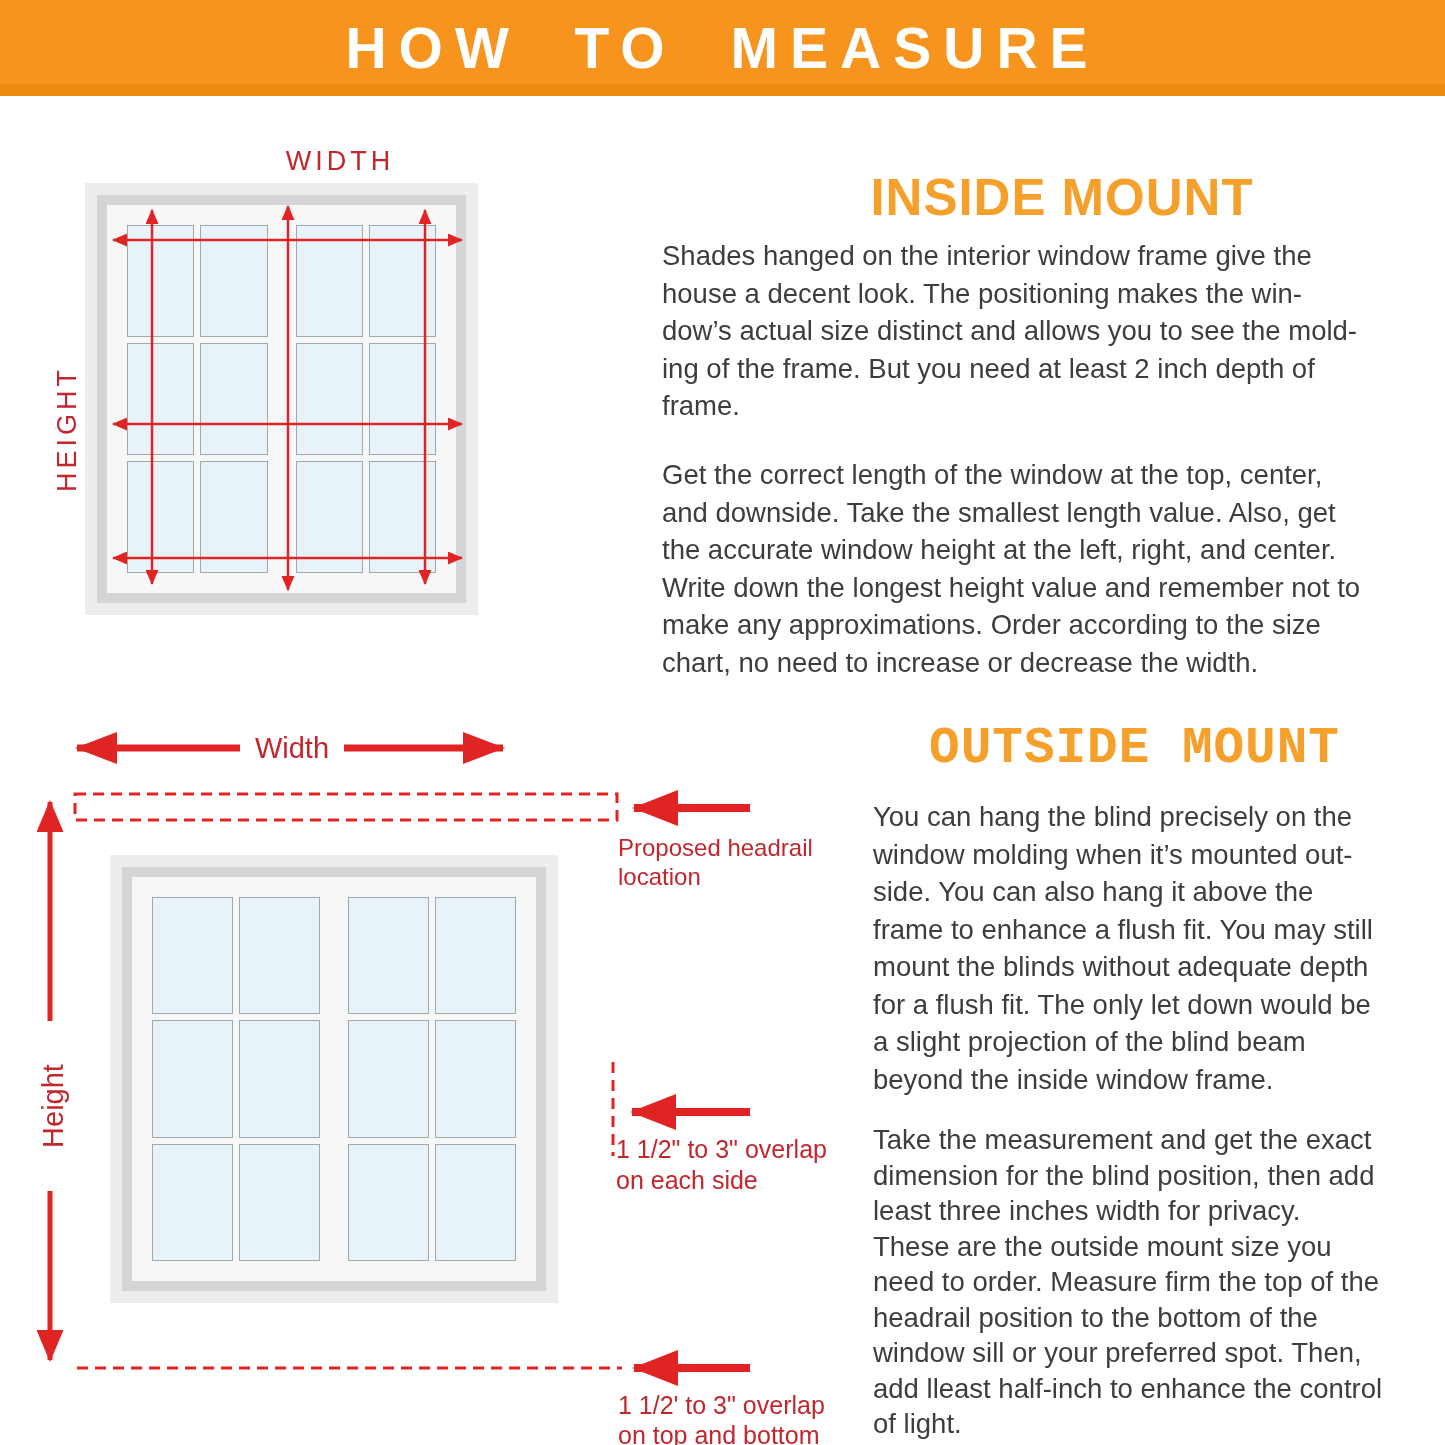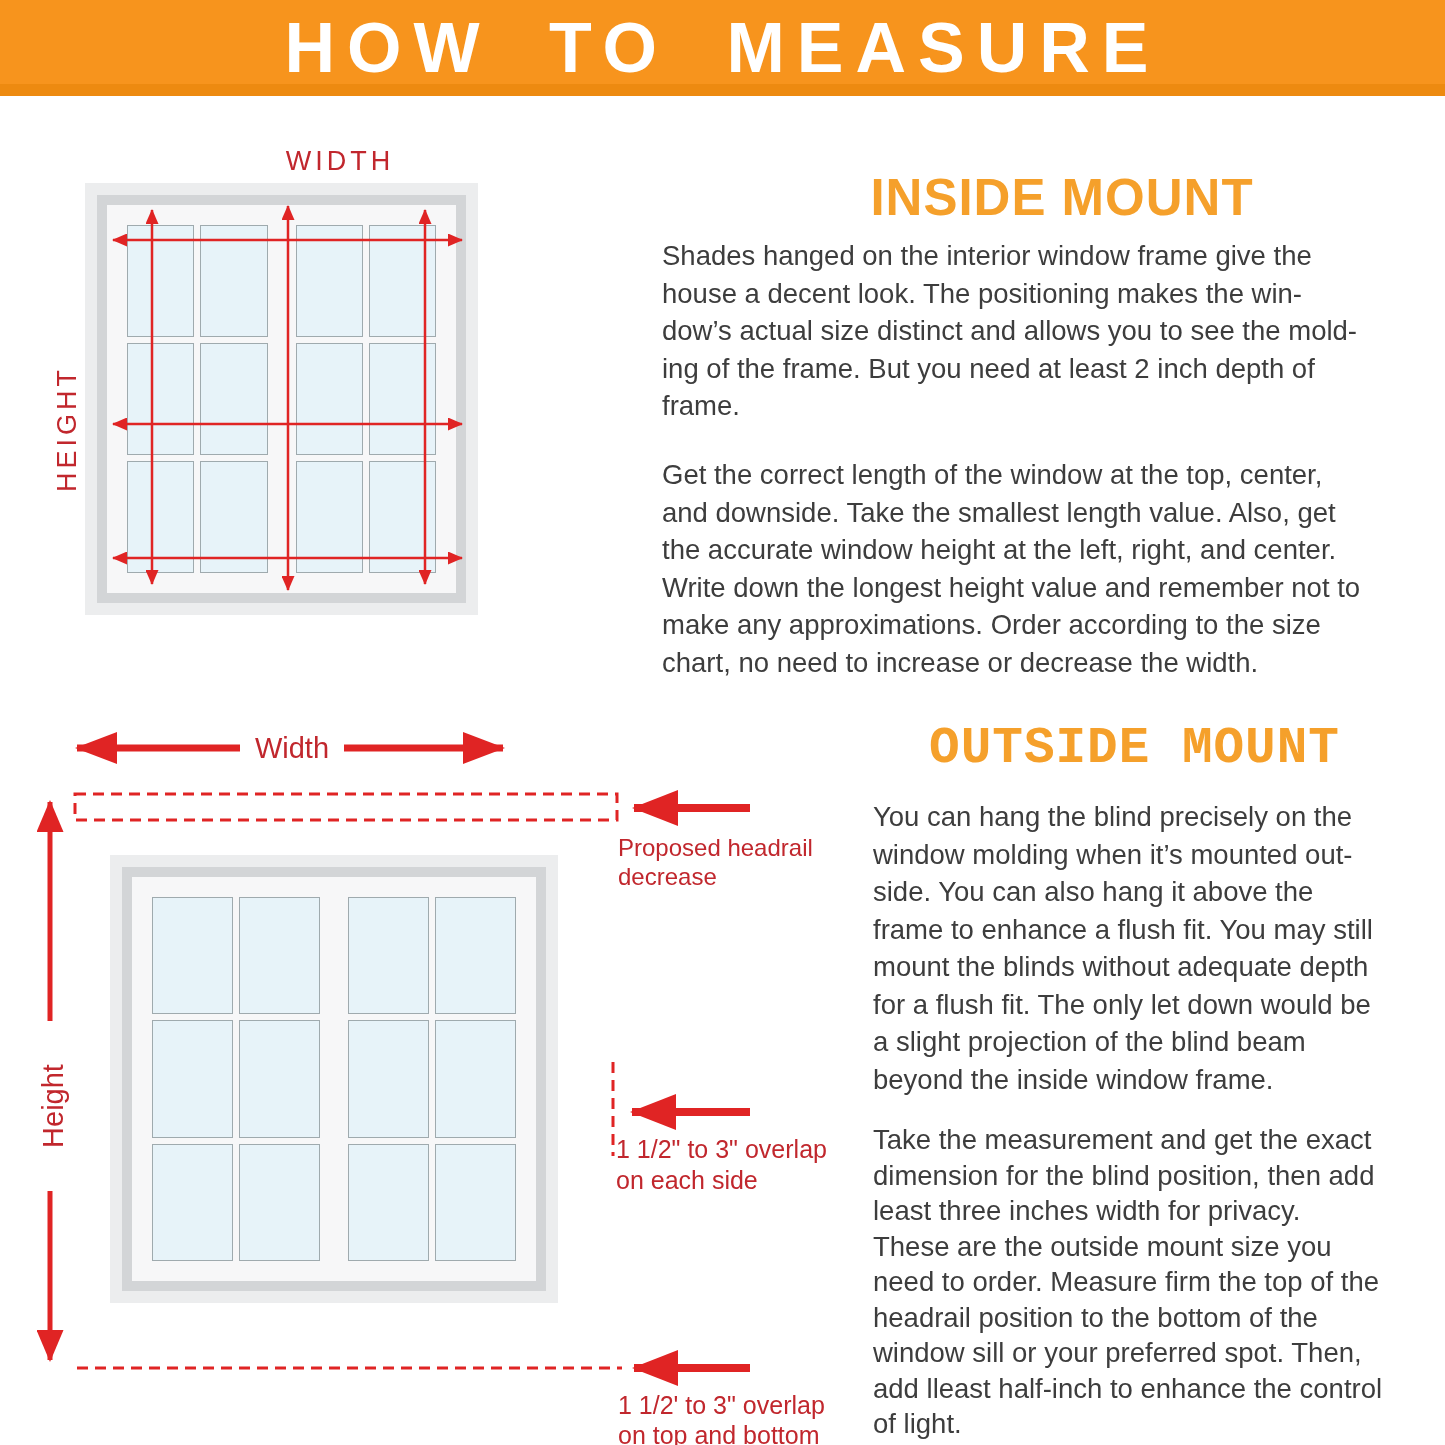--- a/index.html
+++ b/index.html
@@ -8,21 +8,21 @@
     background:#ffffff;
     font-family:"Liberation Sans", sans-serif;
   }
   
   .banner{
     position:absolute;left:0;top:0;width:1445px;height:96px;
     background:linear-gradient(var(--banner-bg) 0 88%, #ED8A10 88% 100%);
     display:flex;align-items:center;justify-content:center;
   }
   .banner h1{
-    margin:0;color:#ffffff;font-size:70px;font-weight:bold;
+    margin:0;color:#ffffff;font-size:57px;font-weight:bold;
     letter-spacing:12px;word-spacing:26px;line-height:1;
   }
   
   .window{position:absolute;background:var(--win-outer);padding:12px;box-sizing:border-box;z-index:1;}
   .win-mid{width:100%;height:100%;background:var(--win-mid);padding:10px;box-sizing:border-box;}
   .win-sash{width:100%;height:100%;background:var(--win-sash);padding:20px;box-sizing:border-box;display:flex;gap:28px;}
   .win-half{flex:1;display:grid;grid-template-columns:1fr 1fr;grid-template-rows:1fr 1fr 1fr;gap:6px;}
   .pane{background:var(--win-pane);border:1px solid #9FAAAE;}
   .win-top{left:85px;top:183px;width:393px;height:432px;}
   .win-bottom{left:110px;top:855px;width:448px;height:448px;}
@@ -147,21 +147,21 @@
     <line class="dash" x1="613" y1="1062" x2="613" y2="1156"></line>
     <line class="bold8" x1="750" y1="1112" x2="632" y2="1112" marker-end="url(#mB2)"></line>
     <line class="dash" x1="77" y1="1368" x2="622" y2="1368" stroke-dasharray="12 8"></line>
     <line class="bold8" x1="750" y1="1368" x2="634" y2="1368" marker-end="url(#mB2)"></line>
   </g>
 </svg>
 
 <div class="lbl lbl-width-bottom">Width</div>
 <div class="lbl lbl-height-bottom">Height</div>
 <div class="lbl lbl-headrail">Proposed headrail
-decrease</div>
+location</div>
 <div class="lbl lbl-side-overlap">1 1/2" to 3" overlap
 on each side</div>
 <div class="lbl lbl-bottom-overlap">1 1/2' to 3" overlap
 on top and bottom</div>
 
 <h2 class="mount-heading h-inside">INSIDE MOUNT</h2>
 <p class="para p1">Shades hanged on the interior window frame give the
 house a decent look. The positioning makes the win-
 dow’s actual size distinct and allows you to see the mold-
 ing of the frame. But you need at least 2 inch depth of

